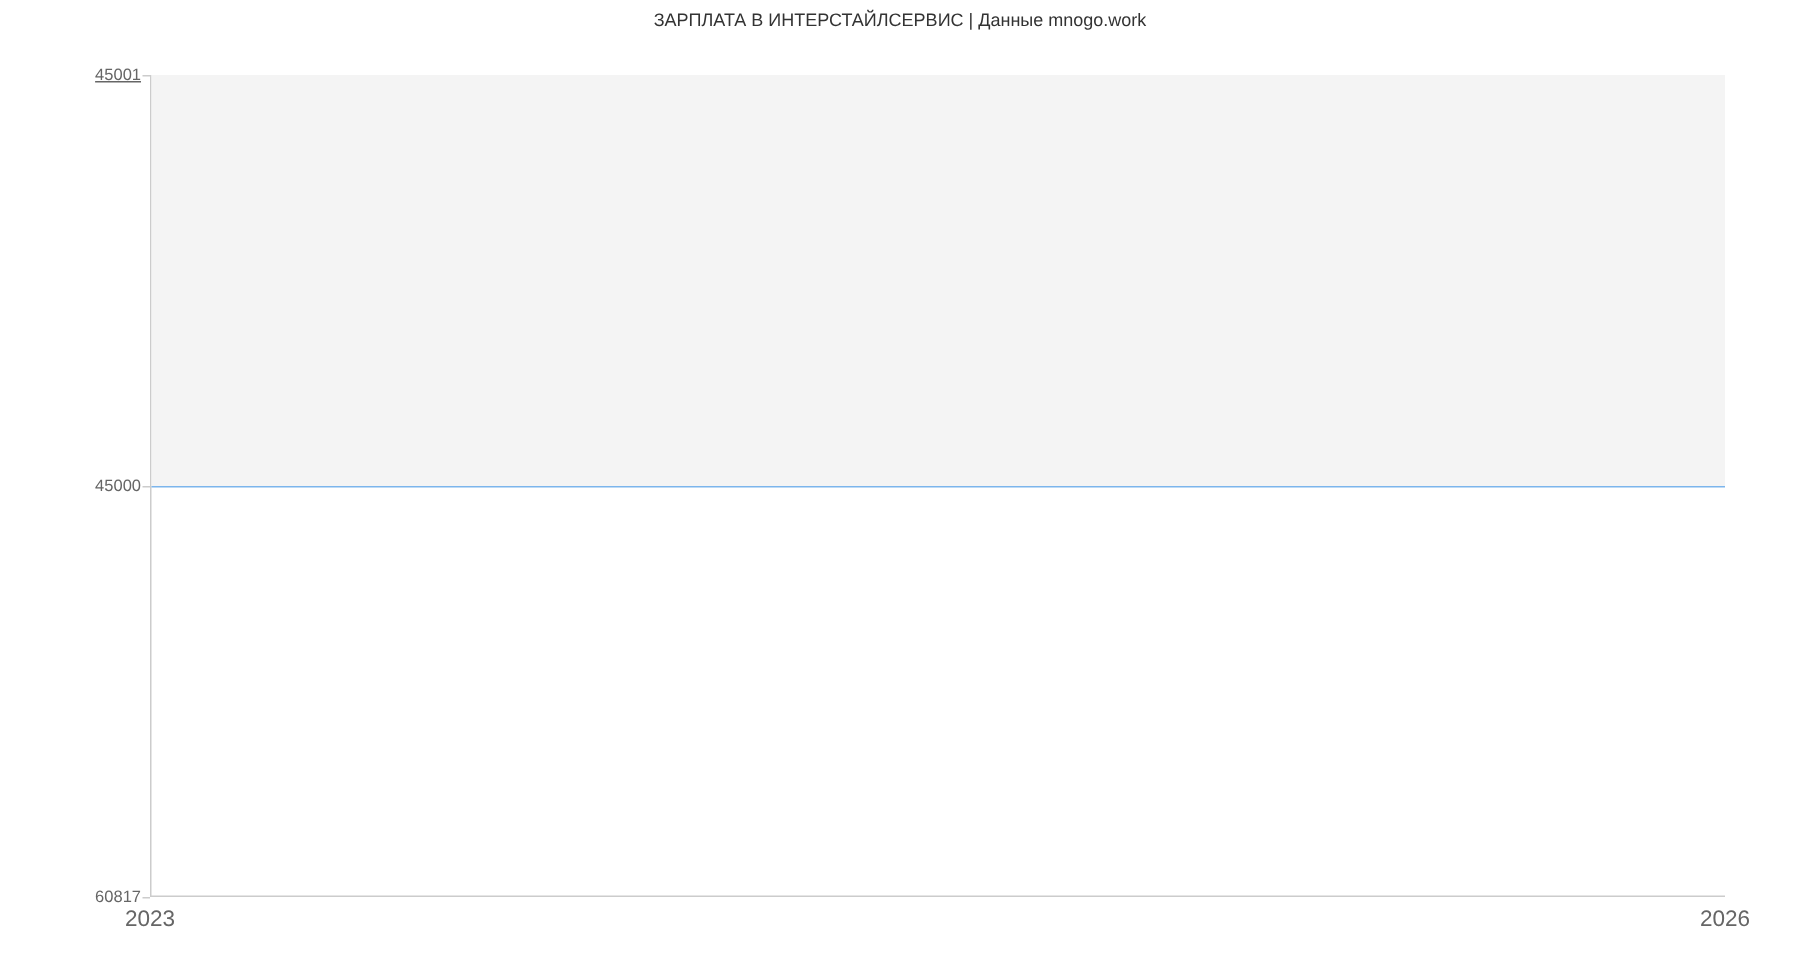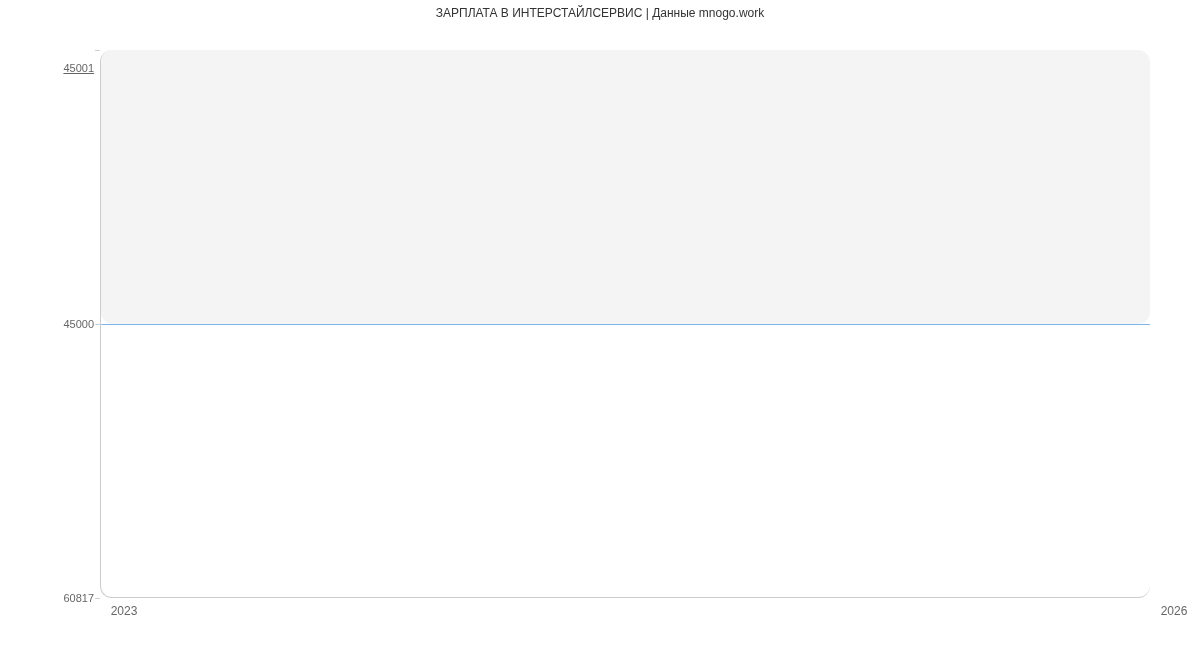--- a/index.html
+++ b/index.html
@@ -1,15 +1,15 @@
 <!DOCTYPE html>
 <html><head>
 <meta charset="utf-8">
 <style>
-  * { box-sizing: border-box; border-radius: 12px; }
+  * { box-sizing: border-box; }
   html, body {
     margin: 0;
     padding: 0;
     width: 1200px;
     height: 650px;
     background: #ffffff;
     font-family: Verdana, Geneva, sans-serif;
     font-size: 11px;
     color: #333333;
   }
@@ -69,34 +69,33 @@
     position: absolute;
     left: 95px;
     width: 5px;
     height: 0;
     border-top: 1px solid #cccccc;
   }
   
   .xtick {
     position: absolute;
     top: 604px; 
-    font-size: 12px;
+    font-size: 15px;
     color: #666666;
     transform: translateX(-50%);
-    margin-left: 24px;
   }
 </style>
 </head>
 <body>
 
 <div class="chart-wrap">
 
   <div class="title">ЗАРПЛАТА В ИНТЕРСТАЙЛСЕРВИС | Данные mnogo.work</div>
 
-  <div class="ytick" style="top:68px;text-decoration:underline;">45001</div>
+  <div class="ytick" style="top:50px;text-decoration:underline;">45001</div>
   <div class="ytick-mark" style="top:50px;"></div>
 
   <div class="ytick" style="top:324px;text-align:right;">45000</div>
   <div class="ytick-mark" style="top:324px;"></div>
 
   <div class="ytick" style="top:598px;">60817</div>
   <div class="ytick-mark" style="top:598px;"></div>
 
   <div class="xtick" style="left:100px;">2023</div>
   <div class="xtick" style="left:1150px;">2026</div>

